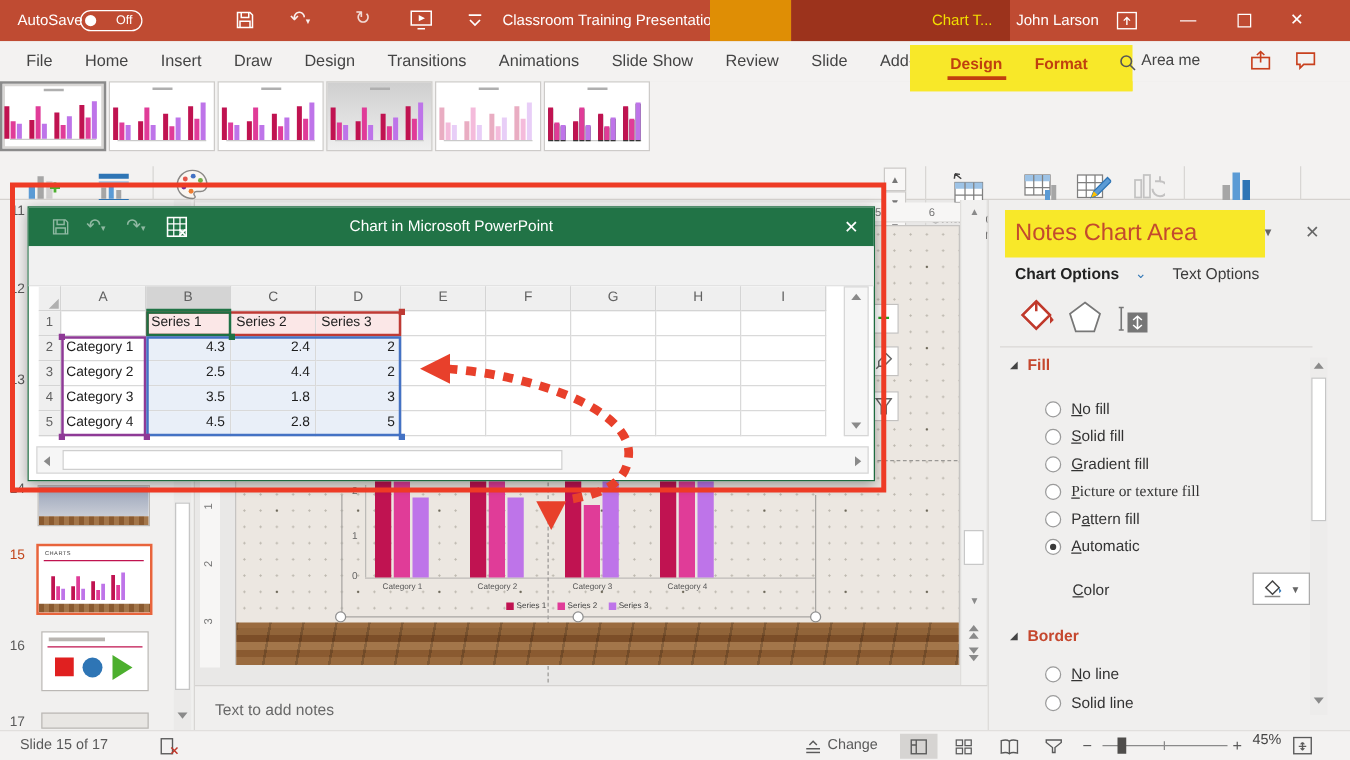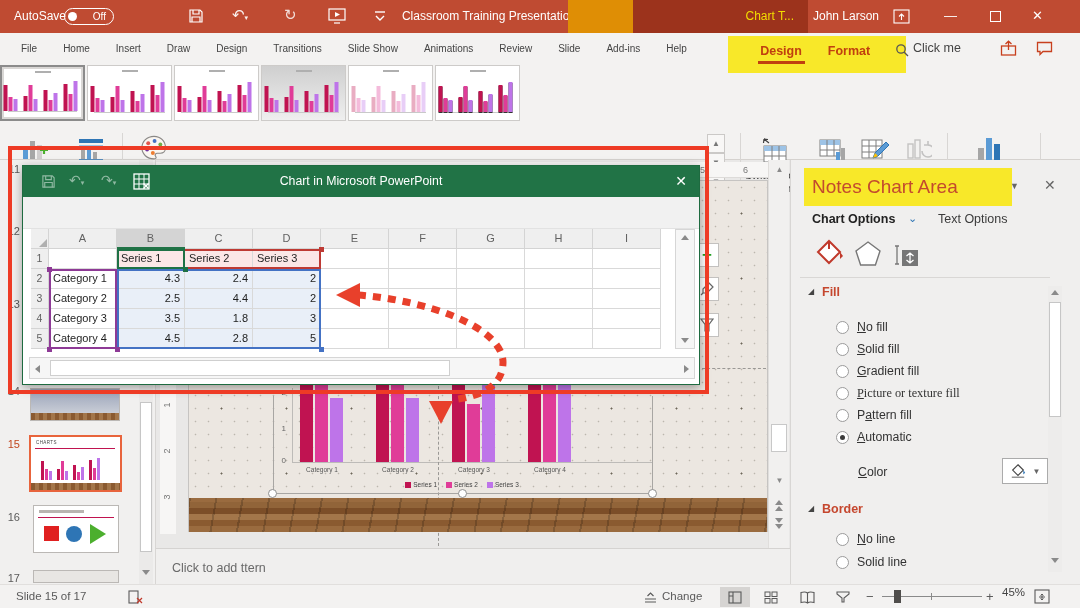--- a/index.html
+++ b/index.html
@@ -14,21 +14,21 @@
 #autosave-pill .dot{position:absolute;left:3px;top:3px;width:9px;height:9px;border-radius:50%;background:#fff}
 #autosave-pill .st{position:absolute;right:7px;top:2px;font-size:10px;color:#fff}
 .qat{color:#fff;opacity:.92;font-size:15px;line-height:15px}
 #ct-orange{left:568px;top:0;width:65px;height:33px;background:#DF8E05}
 #ct-dark{left:633px;top:0;width:175px;height:33px;background:#9C331C;text-align:right}
 #ct-dark span{margin-right:14px;line-height:33px;font-size:12px;color:#F2DE00}
 .win-btn{color:#fff;font-size:13px}
 
 #tabsrow{left:0;top:33px;width:1080px;height:32px;background:#F3F2F1}
 #main-tabs{position:absolute;left:8px;top:0;height:32px;display:flex}
-#main-tabs .tab{padding:0 13px;line-height:31px;font-size:10px;color:#444;white-space:nowrap}
+#main-tabs .tab{padding:0 13px;line-height:31px;font-size:13px;color:#444;white-space:nowrap}
 #yellow-tabs{left:728px;top:36px;width:178px;height:37px;background:#F8E829;z-index:15}
 .ctx-tab{z-index:16;font-size:12.5px;font-weight:700;color:#C0400F;text-align:center;line-height:26px}
 #design-underline{z-index:16;background:#C0400F}
 #tellme{font-size:12.5px;color:#444;z-index:16}
 
 #ribbon{left:0;top:65px;width:1080px;height:95px;background:#F3F2F1;border-bottom:1px solid #D5D2CF}
 .rb-label{font-size:11px;line-height:13px;color:#444;text-align:center}
 .rb-label.dis{color:#AFABA8}
 .dd::after{content:" ▾";font-size:8px;color:#666}
 .divider{background:#D8D6D4;width:1px}
@@ -159,37 +159,37 @@
   </div>
 
   <div class="abs" id="tabsrow">
     <div id="main-tabs">
         <div class="tab">File</div>
         <div class="tab">Home</div>
         <div class="tab">Insert</div>
         <div class="tab">Draw</div>
         <div class="tab">Design</div>
         <div class="tab">Transitions</div>
+        <div class="tab">Animations</div>
         <div class="tab">Slide Show</div>
-        <div class="tab">Animations</div>
         <div class="tab">Review</div>
         <div class="tab">Slide</div>
         <div class="tab">Add-ins</div>
         <div class="tab">Help</div>
       </div>
   </div>
   <div class="abs" id="yellow-tabs"></div>
   <div class="abs ctx-tab" style="left:750px;top:38px;width:62px">Design</div>
   <div class="abs" id="design-underline" style="left:758px;top:61px;width:47px;height:3px"></div>
   <div class="abs ctx-tab" style="left:818px;top:38px;width:62px">Format</div>
   <svg class="abs" style="left:895px;top:43px;z-index:16" width="14" height="14" viewBox="0 0 14 14">
       <circle cx="6" cy="6" r="4.2" fill="none" stroke="#555" stroke-width="1.3"></circle>
       <path d="M9.2 9.2L13 13" stroke="#555" stroke-width="1.3"></path>
     </svg>
-  <div class="abs" id="tellme" style="left:913px;top:41px">Click me</div>
+  <div class="abs" id="tellme" style="left:913px;top:41px">Area me</div>
   <svg class="abs" style="left:1000px;top:40px" width="19" height="17" viewBox="0 0 19 17">
       <rect x="1.5" y="6" width="14" height="9" fill="none" stroke="#C8401E" stroke-width="1.3"></rect>
       <path d="M8.5 10V1.5M5.5 4l3-2.8 3 2.8" fill="none" stroke="#C8401E" stroke-width="1.3"></path>
     </svg>
   <svg class="abs" style="left:1036px;top:41px" width="17" height="15" viewBox="0 0 17 15">
       <path d="M1.5 1.5h14v9H7l-3 3v-3H1.5z" fill="none" stroke="#C8401E" stroke-width="1.3"></path>
     </svg>
 
   <div class="abs" id="ribbon">
 
@@ -730,21 +730,21 @@
   <div class="abs sec-tri" style="left:808px;top:504px">◢</div>
   <div class="abs sec-head" style="left:822px;top:502px">Border</div>
   <div id="border-options"></div>
   <div class="abs" id="fp-scroll">
     <div style="position:absolute;left:3px;top:4px" class="tri-up"></div>
     <div style="position:absolute;left:1px;top:16px;width:12px;height:115px;background:#fff;border:1px solid #C6C6C6"></div>
     <div style="position:absolute;left:3px;top:272px" class="tri-dn"></div>
   </div>
 
   <div class="abs" id="notes">
-    <div id="notes-text">Click to add ttern</div>
+    <div id="notes-text">Text to add notes</div>
   </div>
 
   <div class="abs" id="statusbar">
     <div class="abs st-txt" style="left:16px;top:5px">Slide 15 of 17</div>
     <svg class="abs" style="left:128px;top:5px" width="15" height="14" viewBox="0 0 15 14">
         <rect x="1" y="1" width="9" height="12" fill="none" stroke="#5A5A5A" stroke-width="1.1"></rect>
         <path d="M9 8l5 5M14 8l-5 5" stroke="#C0392B" stroke-width="1.2"></path>
       </svg>
     <svg class="abs" style="left:644px;top:7px" width="13" height="11" viewBox="0 0 13 11">
         <path d="M3.5 4L6.5 1l3 3M1 7h11M1 10h11" fill="none" stroke="#5A5A5A" stroke-width="1.2"></path>

